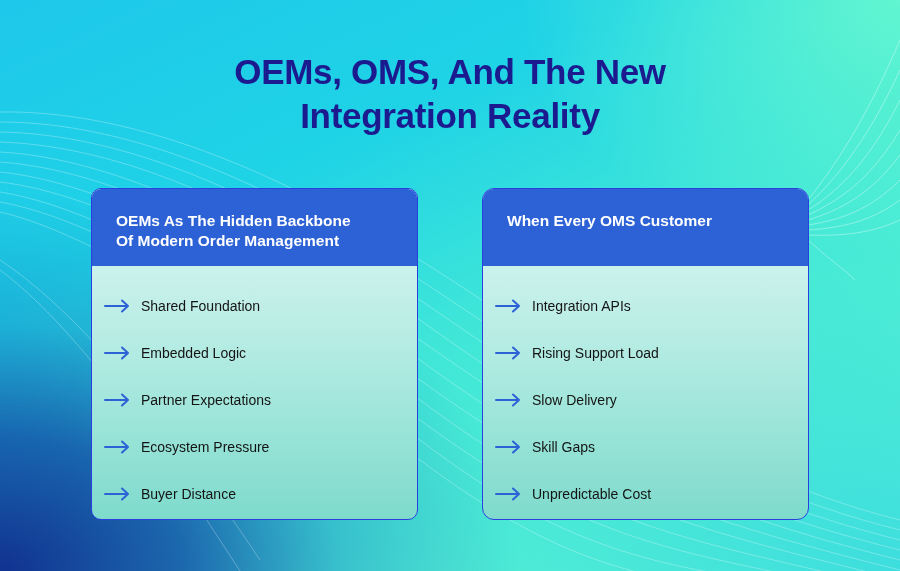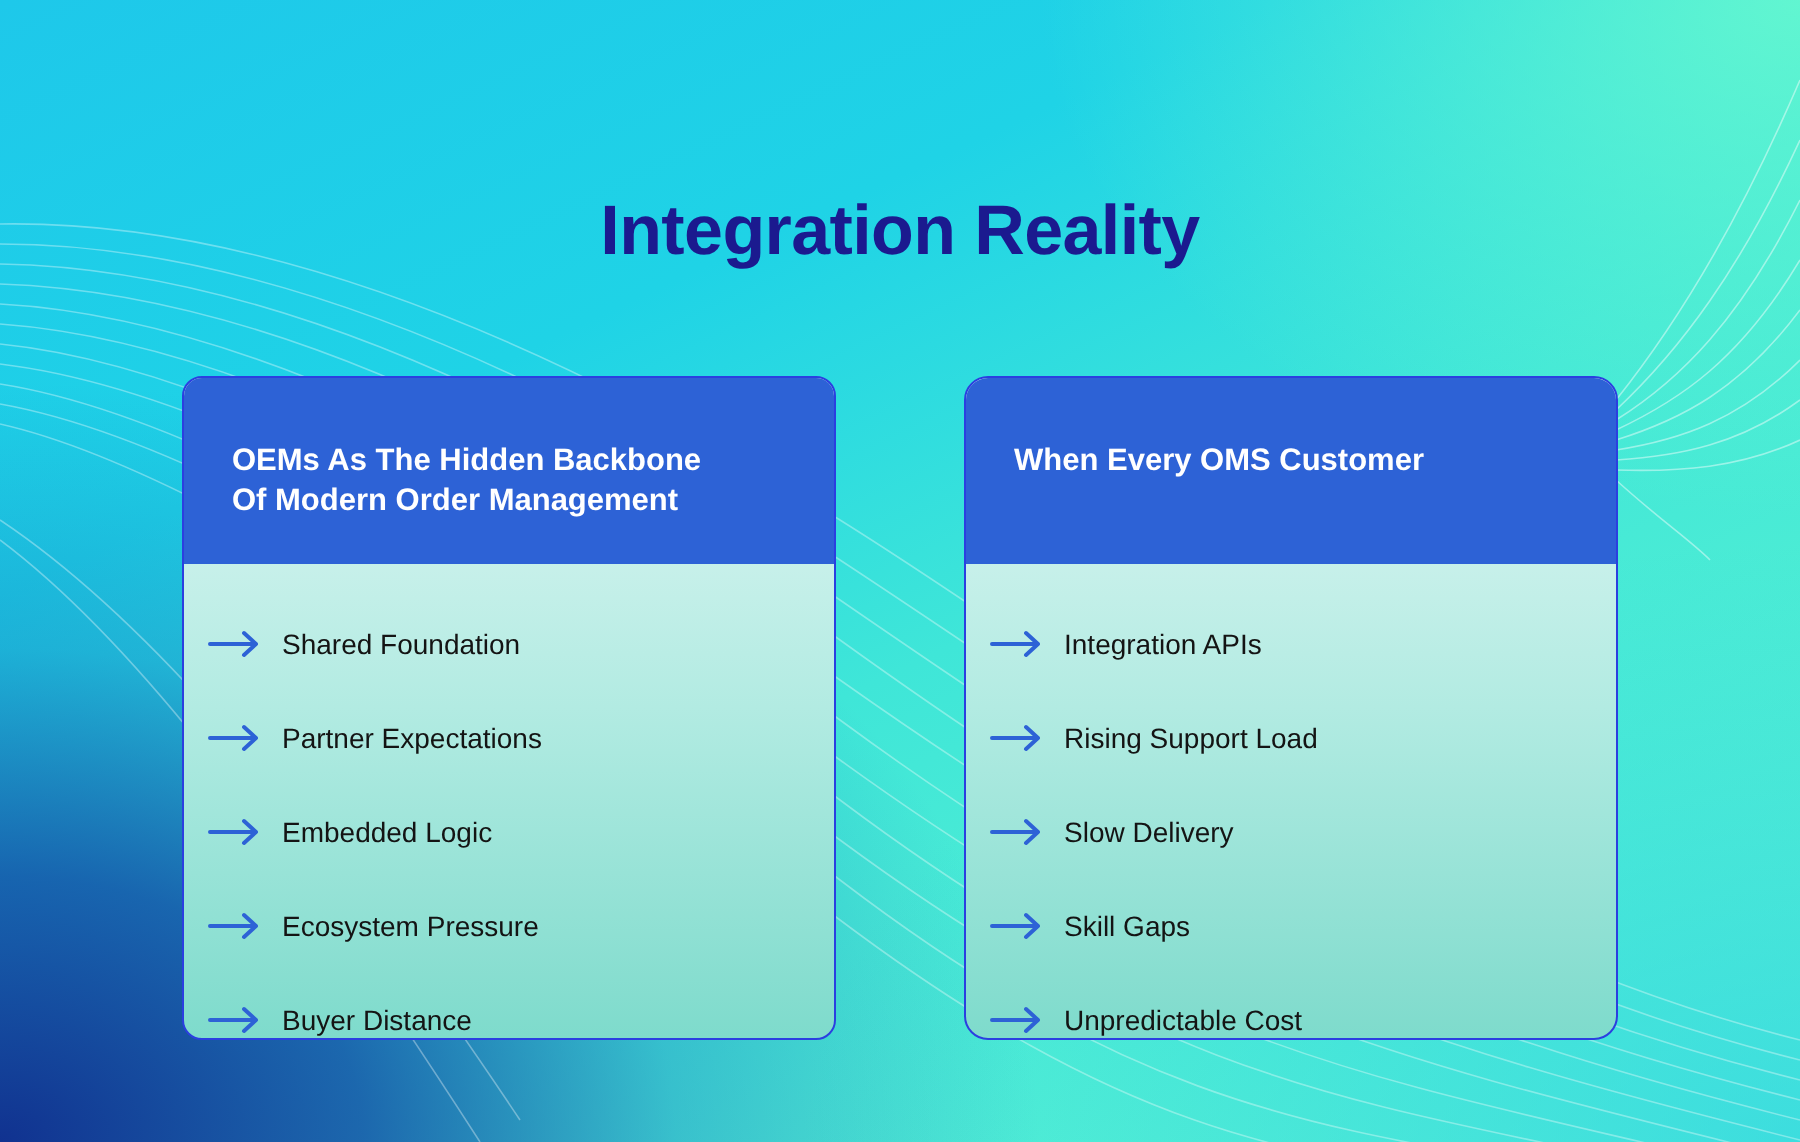--- a/index.html
+++ b/index.html
@@ -24,22 +24,22 @@
       letter-spacing: -0.3px;
     }
     .card {
       position: absolute; top: 188px; width: 327px; height: 332px;
       border: 1.5px solid #2b3fe0; border-radius: 10px; overflow: hidden;
       background: linear-gradient(180deg, #e2f7f4 0%, #b2ebe2 50%, #7edbcc 100%);
     }
     .card.left { left: 91px; }
     .card.right { left: 482px; border-radius: 12px; }
     .card-header {
-      height: 93px; background: #2d62d6;
-      padding: 32px 0 0 24px;
+      height: 77px; background: #2d62d6;
+      padding: 22px 0 0 24px;
     }
     .card-header .h {
       color: #ffffff; font-size: 15.5px; font-weight: 700; line-height: 20px;
       display: block;
     }
     .items { list-style: none; padding-top: 16px; }
     .item {
       height: 47px; display: flex; align-items: center;
       padding-left: 12px;
     }
@@ -76,47 +76,47 @@
     <path d="M808 215 C 840 200, 870 180, 900 130"></path>
     <path d="M808 220 C 840 210, 870 195, 900 155"></path>
     <path d="M808 225 C 840 220, 870 210, 900 180"></path>
     <path d="M808 230 C 840 228, 870 222, 900 200"></path>
     <path d="M808 235 C 840 236, 870 234, 900 220"></path>
     <path d="M808 240 C 830 260, 845 270, 855 280"></path>
   </g>
 </svg>
 
 <h1 class="title">
-  <br>
+  <span>OEMs, OMS, And The New</span><br>
   <span>Integration Reality</span>
 </h1>
 
 <section class="card left">
   <div class="card-header">
     <span class="h">OEMs As The Hidden Backbone</span>
     <span class="h">Of Modern Order Management</span>
   </div>
   <ul class="items">
     <li class="item">
       <svg class="arrow" viewBox="0 0 26 14">
           <path d="M1 7 H24 M18 1.5 L24 7 L18 12.5" fill="none" stroke="#2d62d6" stroke-width="2" stroke-linecap="round" stroke-linejoin="round"></path>
         </svg>
       <span class="item-label">Shared Foundation</span>
     </li>
     <li class="item">
       <svg class="arrow" viewBox="0 0 26 14">
           <path d="M1 7 H24 M18 1.5 L24 7 L18 12.5" fill="none" stroke="#2d62d6" stroke-width="2" stroke-linecap="round" stroke-linejoin="round"></path>
         </svg>
-      <span class="item-label">Partner Expectations</span>
+      <span class="item-label">Embedded Logic</span>
     </li>
     <li class="item">
       <svg class="arrow" viewBox="0 0 26 14">
           <path d="M1 7 H24 M18 1.5 L24 7 L18 12.5" fill="none" stroke="#2d62d6" stroke-width="2" stroke-linecap="round" stroke-linejoin="round"></path>
         </svg>
-      <span class="item-label">Embedded Logic</span>
+      <span class="item-label">Partner Expectations</span>
     </li>
     <li class="item">
       <svg class="arrow" viewBox="0 0 26 14">
           <path d="M1 7 H24 M18 1.5 L24 7 L18 12.5" fill="none" stroke="#2d62d6" stroke-width="2" stroke-linecap="round" stroke-linejoin="round"></path>
         </svg>
       <span class="item-label">Ecosystem Pressure</span>
     </li>
     <li class="item">
       <svg class="arrow" viewBox="0 0 26 14">
           <path d="M1 7 H24 M18 1.5 L24 7 L18 12.5" fill="none" stroke="#2d62d6" stroke-width="2" stroke-linecap="round" stroke-linejoin="round"></path>

